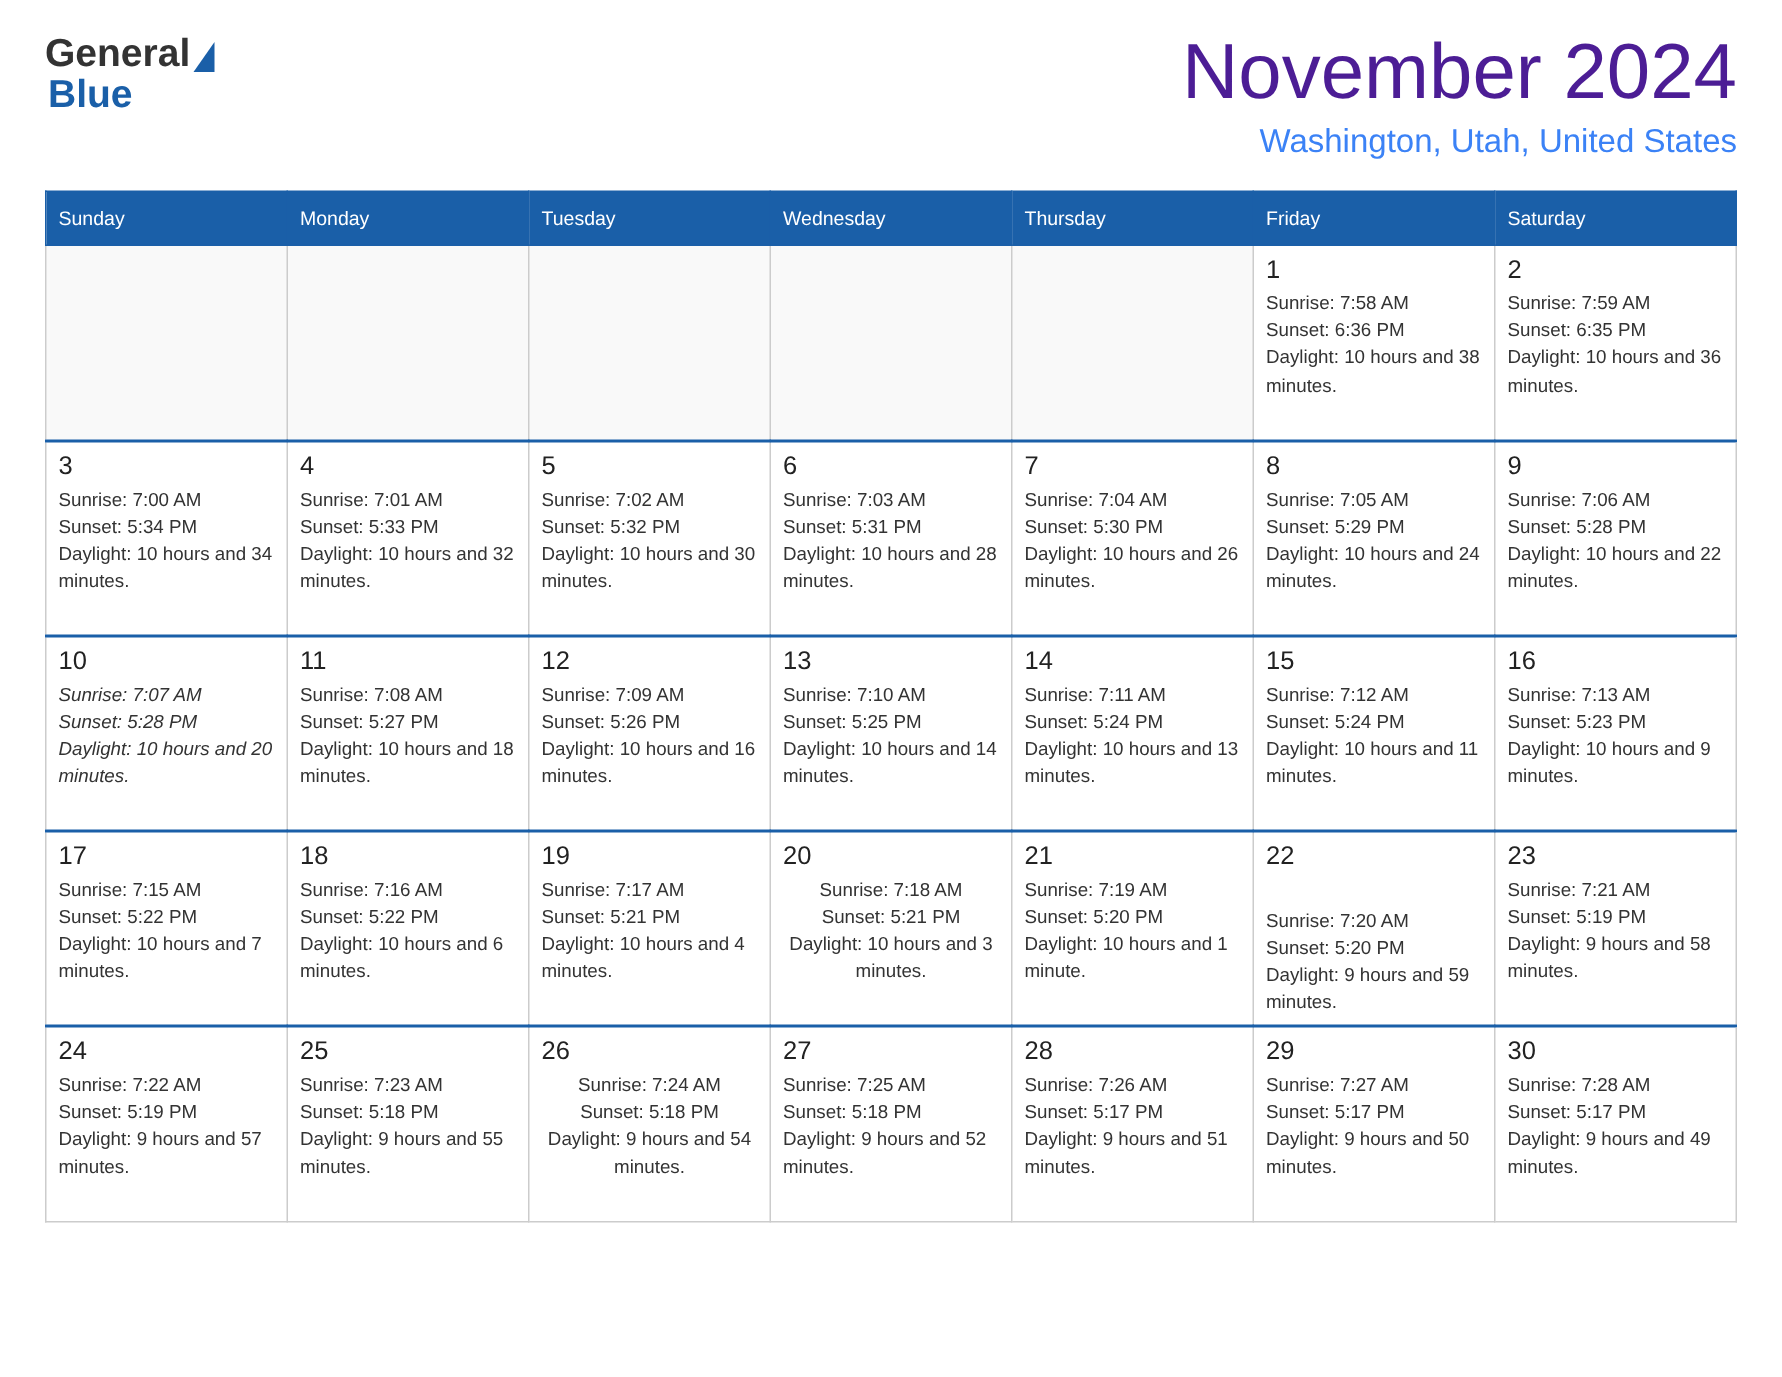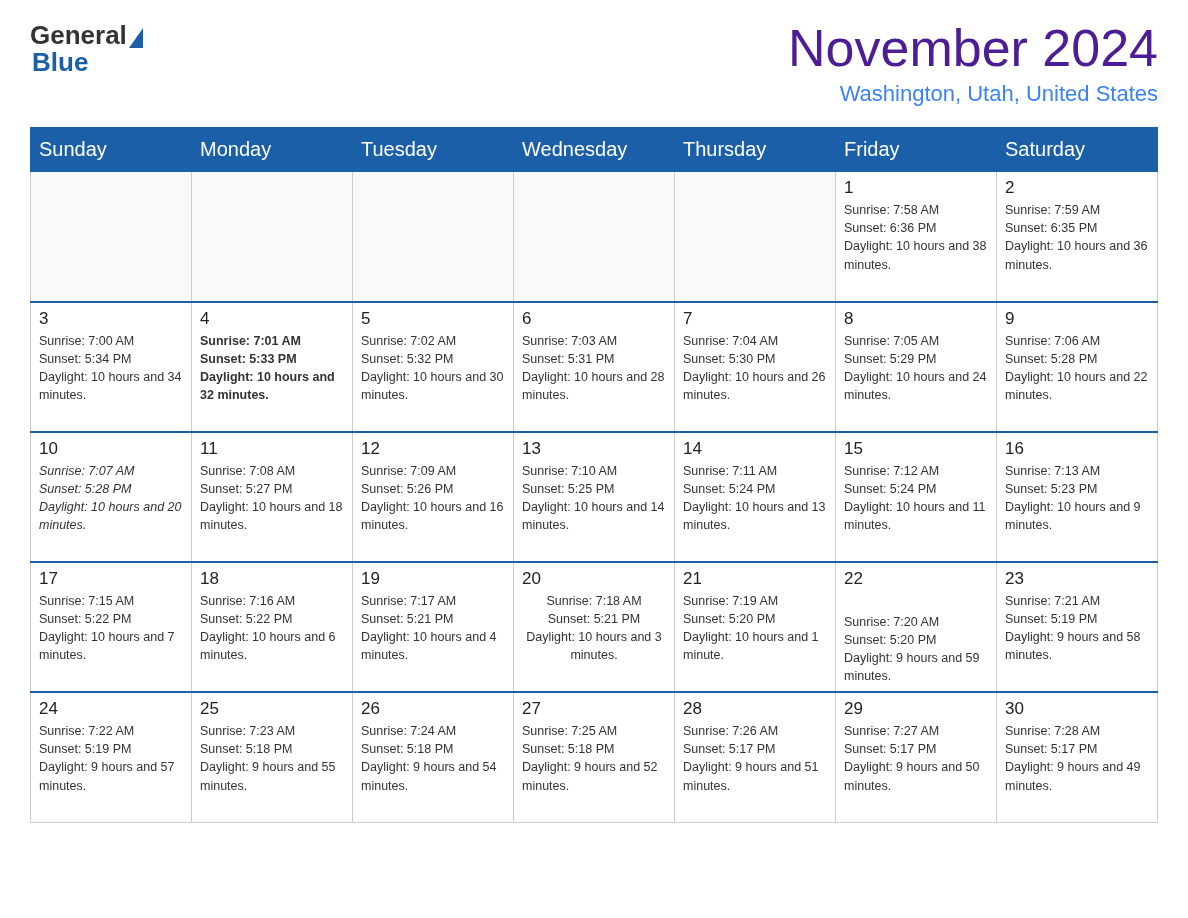--- a/index.html
+++ b/index.html
@@ -62,21 +62,21 @@
       margin-top: 4px;
     }
     .calendar-table {
       width: 100%;
       border-collapse: collapse;
     }
     .calendar-table th {
       background-color: #1a5fa8;
       color: #fff;
       padding: 10px 8px;
-      font-size: 20px;
+      font-size: 13px;
       font-weight: normal;
       text-align: left;
       border: 1px solid #1a5fa8;
     }
     .calendar-table td {
       border: 1px solid #ccc;
       vertical-align: top;
       padding: 6px 8px;
       width: 14.28%;
       min-height: 120px;
@@ -152,21 +152,21 @@
       </tr>
       <tr class="row-top">
         <td>
           <span class="day-num">3</span>
           <div class="day-info" style="white-space: pre-line;">Sunrise: 7:00 AM
 Sunset: 5:34 PM
 Daylight: 10 hours and 34 minutes.</div>
         </td>
         <td>
           <span class="day-num">4</span>
-          <div class="day-info" style="white-space: pre-line; font-weight: bold;">Sunrise: 7:01 AM
+          <div class="day-info" style="white-space: pre-line;">Sunrise: 7:01 AM
 Sunset: 5:33 PM
 Daylight: 10 hours and 32 minutes.</div>
         </td>
         <td>
           <span class="day-num">5</span>
           <div class="day-info" style="white-space: pre-line;">Sunrise: 7:02 AM
 Sunset: 5:32 PM
 Daylight: 10 hours and 30 minutes.</div>
         </td>
         <td>
@@ -290,21 +290,21 @@
 Daylight: 9 hours and 57 minutes.</div>
         </td>
         <td>
           <span class="day-num">25</span>
           <div class="day-info" style="white-space: pre-line;">Sunrise: 7:23 AM
 Sunset: 5:18 PM
 Daylight: 9 hours and 55 minutes.</div>
         </td>
         <td>
           <span class="day-num">26</span>
-          <div class="day-info" style="white-space: pre-line;">Sunrise: 7:24 AM
+          <div class="day-info" style="white-space: pre-line; text-align: center;">Sunrise: 7:24 AM
 Sunset: 5:18 PM
 Daylight: 9 hours and 54 minutes.</div>
         </td>
         <td>
           <span class="day-num">27</span>
           <div class="day-info" style="white-space: pre-line;">Sunrise: 7:25 AM
 Sunset: 5:18 PM
 Daylight: 9 hours and 52 minutes.</div>
         </td>
         <td>

